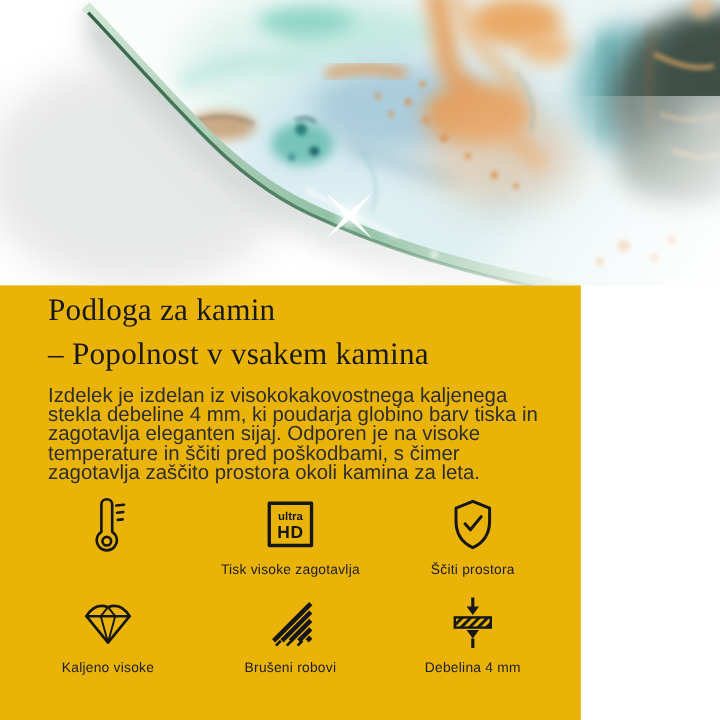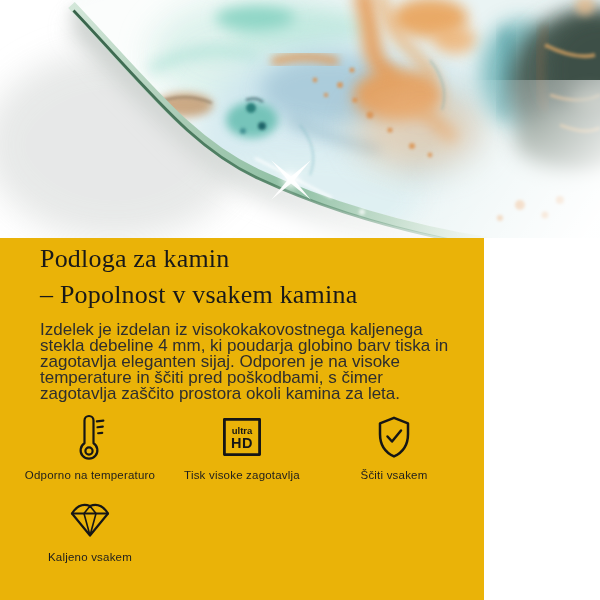--- a/index.html
+++ b/index.html
@@ -179,51 +179,84 @@
         <svg class="ic" width="32" height="46" viewBox="0 0 32 46">
           <path d="M19.5,29.2 V6.5 a4.5,4.5 0 0 0 -9,0 V29.2 a8.4,8.4 0 1 0 9,0 Z"></path>
           <circle cx="15" cy="37" r="3.6"></circle>
           <g transform="rotate(-6 26 13)">
             <path d="M23.5,7 L30,7"></path>
               <path d="M23.5,13 L28.8,13"></path>
               <path d="M23.5,19 L27.6,19"></path>
           </g>
         </svg>
       </div>
-      <div class="caption">Odporno na temperaturo</div>
     </div>
 
     <div class="feature">
       <div class="icon-box">
         <svg class="ic" width="42" height="42" viewBox="0 0 42 42">
           <rect x="3.4" y="3.4" width="35.2" height="35.2" stroke-width="2.8"></rect>
           <text x="21" y="17.5" font-size="9.5" font-weight="600">ultra</text>
           <text x="21" y="32" font-size="14.5" font-weight="700" letter-spacing="0.5">HD</text>
         </svg>
       </div>
       <div class="caption">Tisk visoke zagotavlja</div>
     </div>
 
     <div class="feature">
       <div class="icon-box">
         <svg class="ic" width="40" height="44" viewBox="0 0 40 44">
           <path d="M20,2.8 L34,8.4 V19 C34,30.5 28.5,37.6 20,41.4 C11.5,37.6 6,30.5 6,19 V8.4 Z" stroke-width="2.5"></path>
           <path d="M13.5,21.5 L18,26.5 L27,15.5" stroke-width="2.5"></path>
         </svg>
       </div>
-      <div class="caption">Ščiti vsakem</div>
+      <div class="caption">Ščiti prostora</div>
     </div>
 
     <div class="feature">
       <div class="icon-box">
         <svg class="ic" width="44" height="38" viewBox="0 0 44 38" stroke-width="2">
           <path d="M4,13.5 C9,5.5 15.5,3.5 22,6 C28.5,3.5 35,5.5 40,13.5 L22,35.5 Z"></path>
           <path d="M4,13.5 L40,13.5"></path>
           <path d="M22,6 L16,13.5 M22,6 L28,13.5 M16,13.5 L22,35.5 M28,13.5 L22,35.5" stroke-width="1.6"></path>
         </svg>
       </div>
-      <div class="caption">Kaljeno vsakem</div>
-    </div>
-
-
+      <div class="caption">Kaljeno visoke</div>
+    </div>
+
+    <div class="feature">
+      <div class="icon-box">
+        <svg width="44" height="42" viewBox="0 0 44 42" stroke="#161616" stroke-width="3.8" stroke-linecap="butt">
+          <path d="M8,36 L39,5"></path>
+            <path d="M15,36 L39,12"></path>
+            <path d="M22,36 L39,19"></path>
+          <path d="M29,36 L39,26"></path>
+            <path d="M36,36 L39,33"></path>
+          <g stroke-width="2.2">
+            <path d="M10,40 L14,36"></path>
+              <path d="M19,40 L23,36"></path>
+              <path d="M28,40 L32,36"></path>
+          </g>
+        </svg>
+      </div>
+      <div class="caption">Brušeni robovi</div>
+    </div>
+
+    <div class="feature">
+      <div class="icon-box">
+        <svg width="40" height="46" viewBox="0 0 40 46">
+          <defs>
+            <pattern id="hatchT" width="5" height="5" patternUnits="userSpaceOnUse" patternTransform="rotate(45)">
+              <rect x="0" y="0" width="2.4" height="5" fill="#161616"></rect>
+            </pattern>
+          </defs>
+          <path d="M20,2 L20,10" stroke="#161616" stroke-width="2.6"></path>
+          <polygon points="14.8,9.5 25.2,9.5 20,16.5" fill="#161616"></polygon>
+          <rect x="5" y="18.5" width="30" height="8.5" fill="url(#hatchT)" stroke="#161616" stroke-width="2"></rect>
+          <polygon points="14.8,36 25.2,36 20,29" fill="#161616" transform="rotate(180 20 32.5)"></polygon>
+          <path d="M20,36 L20,44" stroke="#161616" stroke-width="2.6"></path>
+        </svg>
+      </div>
+      <div class="caption">Debelina 4 mm</div>
+    </div>
 
   </div>
 </div>
 
 </body></html>

